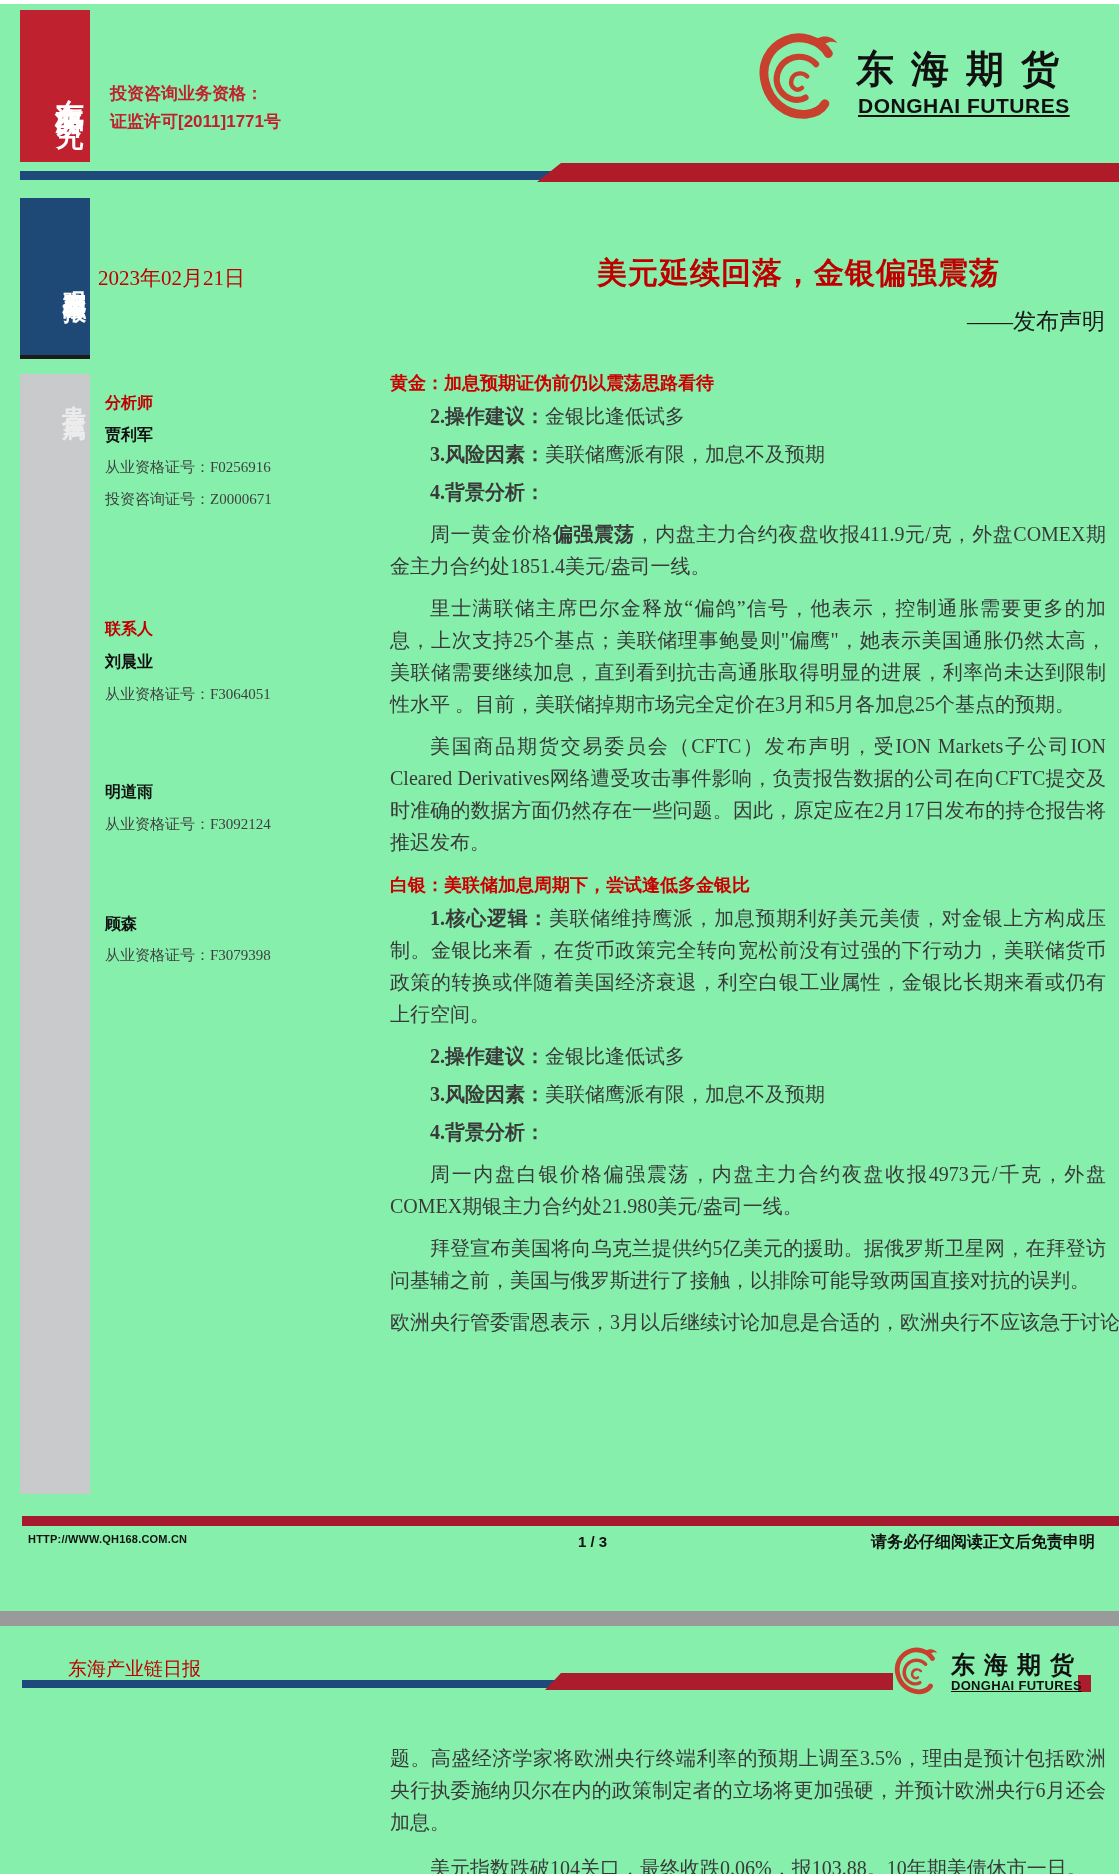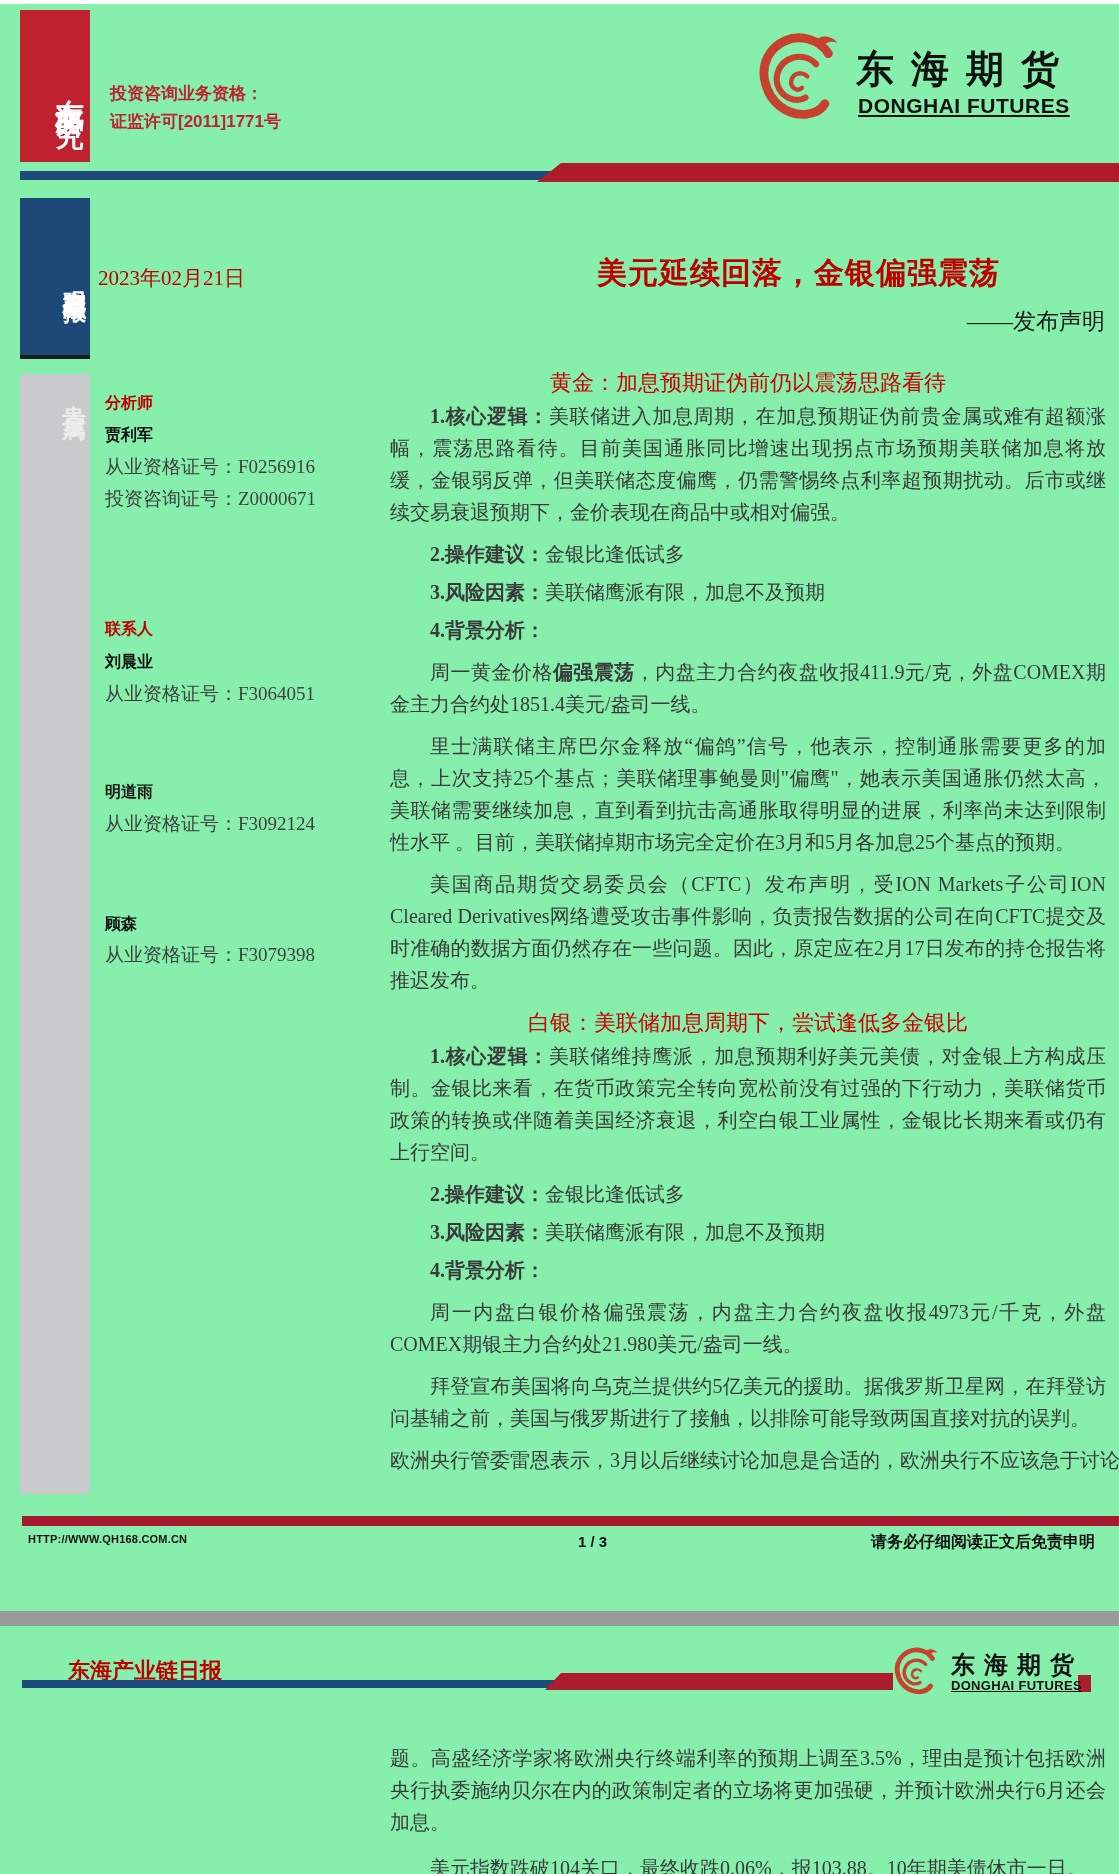--- a/index.html
+++ b/index.html
@@ -46,47 +46,47 @@
   .date{position:absolute;left:98px;top:260px;font-size:21px;color:#c00000;white-space:nowrap;}
   .doc-title{position:absolute;left:597px;top:249px;font-size:30px;font-weight:bold;color:#c00000;
              letter-spacing:1px;white-space:nowrap;font-family:"Liberation Serif","DejaVu Serif",serif;}
   .doc-subtitle{position:absolute;right:14px;top:302px;font-size:23px;color:#1a1a1a;white-space:nowrap;}
 
   
   .people{position:absolute;left:105px;top:388px;width:230px;font-size:16px;line-height:22px;color:#3f3f3f;}
   .people div{white-space:nowrap;}
   .p-label{color:#c00000;font-weight:bold;}
   .p-name{color:#111;font-weight:bold;}
-  .p-cert{font-size:19px;color:#3f3f3f;}
+  .p-cert{font-size:15px;color:#3f3f3f;}
   .mb10{margin-bottom:10px;} .mb11{margin-bottom:11px;} .mb9{margin-bottom:9px;}
   .mb108{margin-bottom:108px;} .mb76{margin-bottom:76px;} .mb78{margin-bottom:78px;}
 
   
   .content{position:absolute;left:390px;top:362px;width:716px;color:#3a3a3a;
            font-size:20px;line-height:32px;text-align:justify;}
-  .content h2{margin:0;font-size:22px;line-height:34px;color:#cc0000;font-weight:normal;
-              font-family:"Liberation Serif","DejaVu Serif",serif;text-align:center;white-space:nowrap;}
+  .content h2{margin:0;font-size:18px;line-height:34px;color:#cc0000;font-weight:bold;
+              font-family:"Liberation Serif","DejaVu Serif",serif;text-align:left;white-space:nowrap;}
   .content p{margin:0 0 10px 0;text-indent:2em;}
   .content p.item{margin-bottom:6px;}
   .content p.noindent{text-indent:0;}
   .content p.oneline{white-space:nowrap;text-align:left;}
   .content .b{font-weight:bold;}
   .sec2{margin-top:36px;}
   .after-h{margin-top:18px;}
 
   
   .f-url{position:absolute;left:28px;top:1529px;font-size:11px;font-weight:bold;color:#111;
          font-family:"Liberation Sans","DejaVu Sans",sans-serif;letter-spacing:0.2px;}
   .f-page{position:absolute;left:578px;top:1529px;font-size:15px;font-weight:bold;color:#111;
           font-family:"Liberation Sans","DejaVu Sans",sans-serif;}
   .f-disc{position:absolute;right:24px;top:1528px;font-size:16px;font-weight:bold;color:#111;white-space:nowrap;
           font-family:"Liberation Sans","DejaVu Sans",sans-serif;}
 
   
-  .p2-title{position:absolute;left:68px;top:1652px;font-size:22px;font-weight:bold;color:#c00000;white-space:nowrap;
+  .p2-title{position:absolute;left:68px;top:1652px;font-size:19px;font-weight:normal;color:#c00000;white-space:nowrap;
             font-family:"Liberation Sans","DejaVu Sans",sans-serif;text-align:right;}
   .content2{position:absolute;left:390px;top:1738px;width:716px;color:#3a3a3a;
             font-size:20px;line-height:32px;text-align:justify;}
   .content2 p{margin:0 0 14px 0;}
   .content2 p.indent{text-indent:2em;white-space:nowrap;text-align:left;}
 </style>
 </head>
 <body>
 
 <div class="screen">
@@ -135,21 +135,20 @@
     <div class="p-cert mb76">从业资格证号：F3064051</div>
     <div class="p-name mb10">明道雨</div>
     <div class="p-cert mb78">从业资格证号：F3092124</div>
     <div class="p-name mb9">顾森</div>
     <div class="p-cert">从业资格证号：F3079398</div>
   </div>
 
   <div class="content">
     <h2>黄金：加息预期证伪前仍以震荡思路看待</h2>
 
-    <p class="after-h"><span class="b">1.核心逻辑：</span><span>美联储进入加息周期，在加息预期证伪前贵金属或难有超额涨幅，震荡思路看待。目前美国通胀同比增速出现拐点市场预期美联储加息将放缓，金银弱反弹，但美联储态度偏鹰，仍需警惕终点利率超预期扰动。后市或继续交易衰退预期下，金价表现在商品中或相对偏强。</span></p>
 
     <p class="item"><span class="b">2.操作建议：</span><span>金银比逢低试多</span></p>
 
     <p class="item"><span class="b">3.风险因素：</span><span>美联储鹰派有限，加息不及预期</span></p>
 
     <p><span class="b">4.背景分析：</span></p>
 
     <p><span>周一黄金价格</span><span class="b">偏强震荡</span><span>，内盘主力合约夜盘收报411.9元/克，外盘COMEX期金主力合约处1851.4美元/盎司一线。</span></p>
 
     <p>里士满联储主席巴尔金释放“偏鸽”信号，他表示，控制通胀需要更多的加息，上次支持25个基点；美联储理事鲍曼则"偏鹰"，她表示美国通胀仍然太高，美联储需要继续加息，直到看到抗击高通胀取得明显的进展，利率尚未达到限制性水平 。目前，美联储掉期市场完全定价在3月和5月各加息25个基点的预期。</p>

